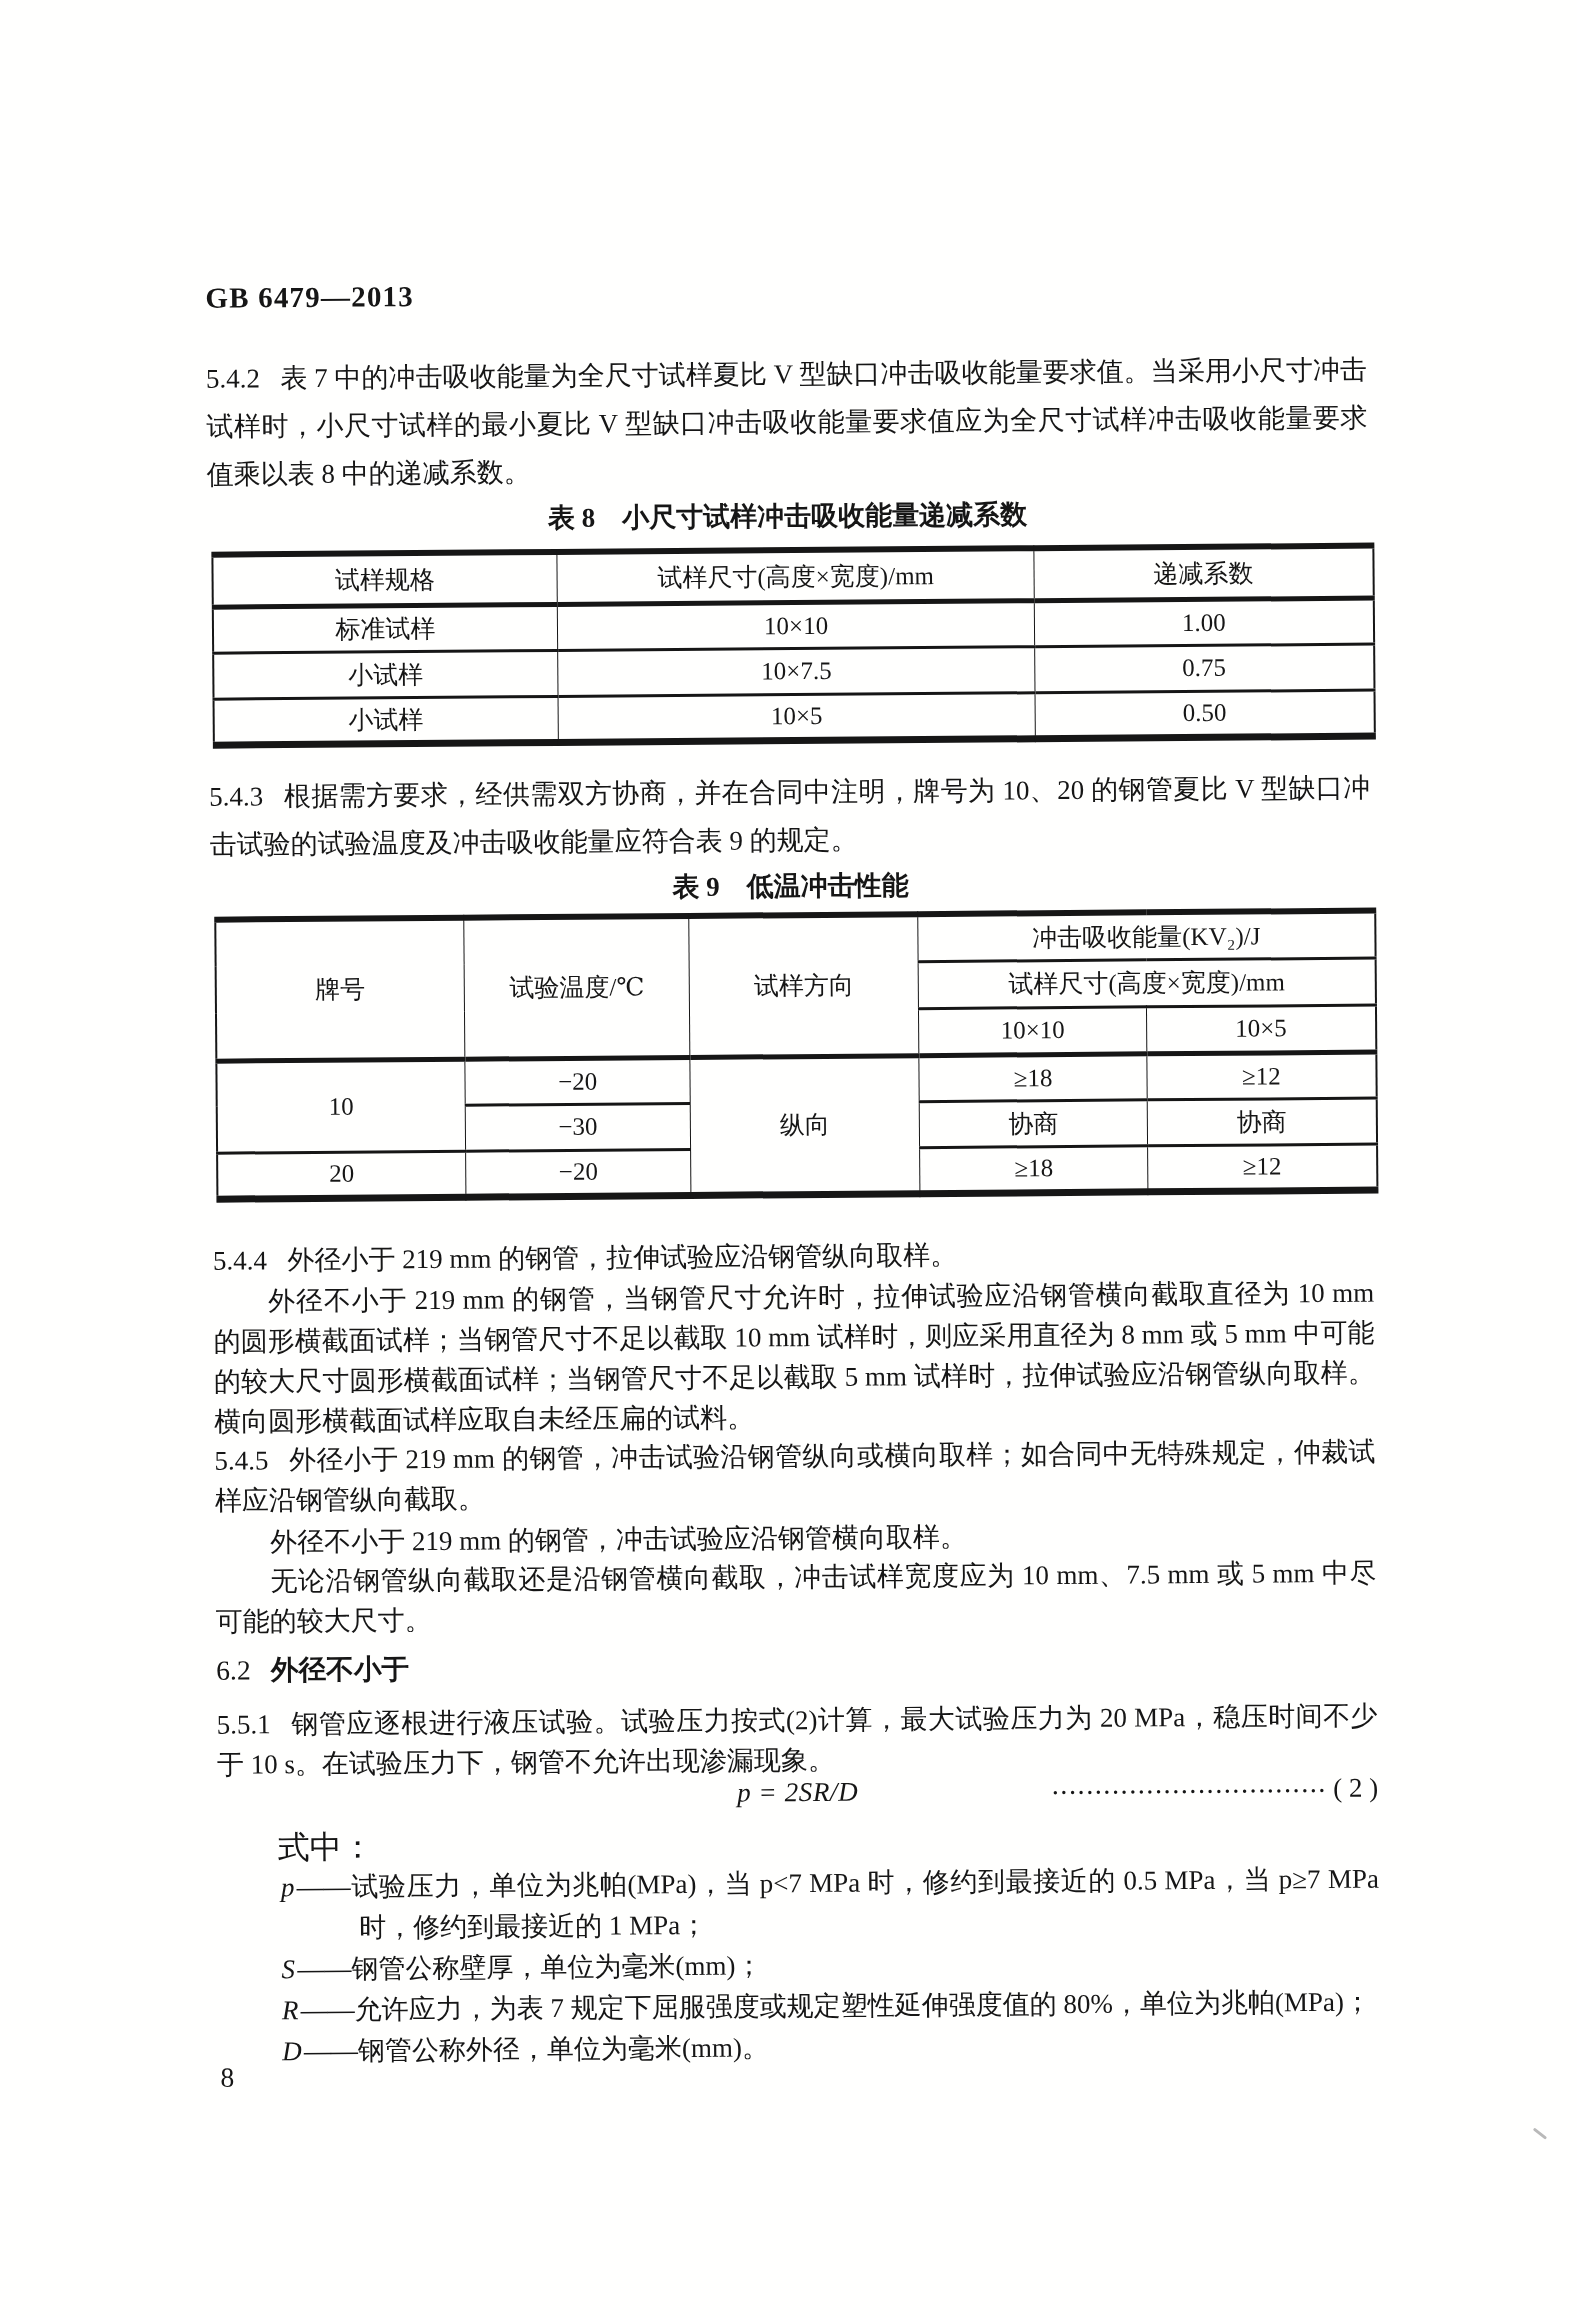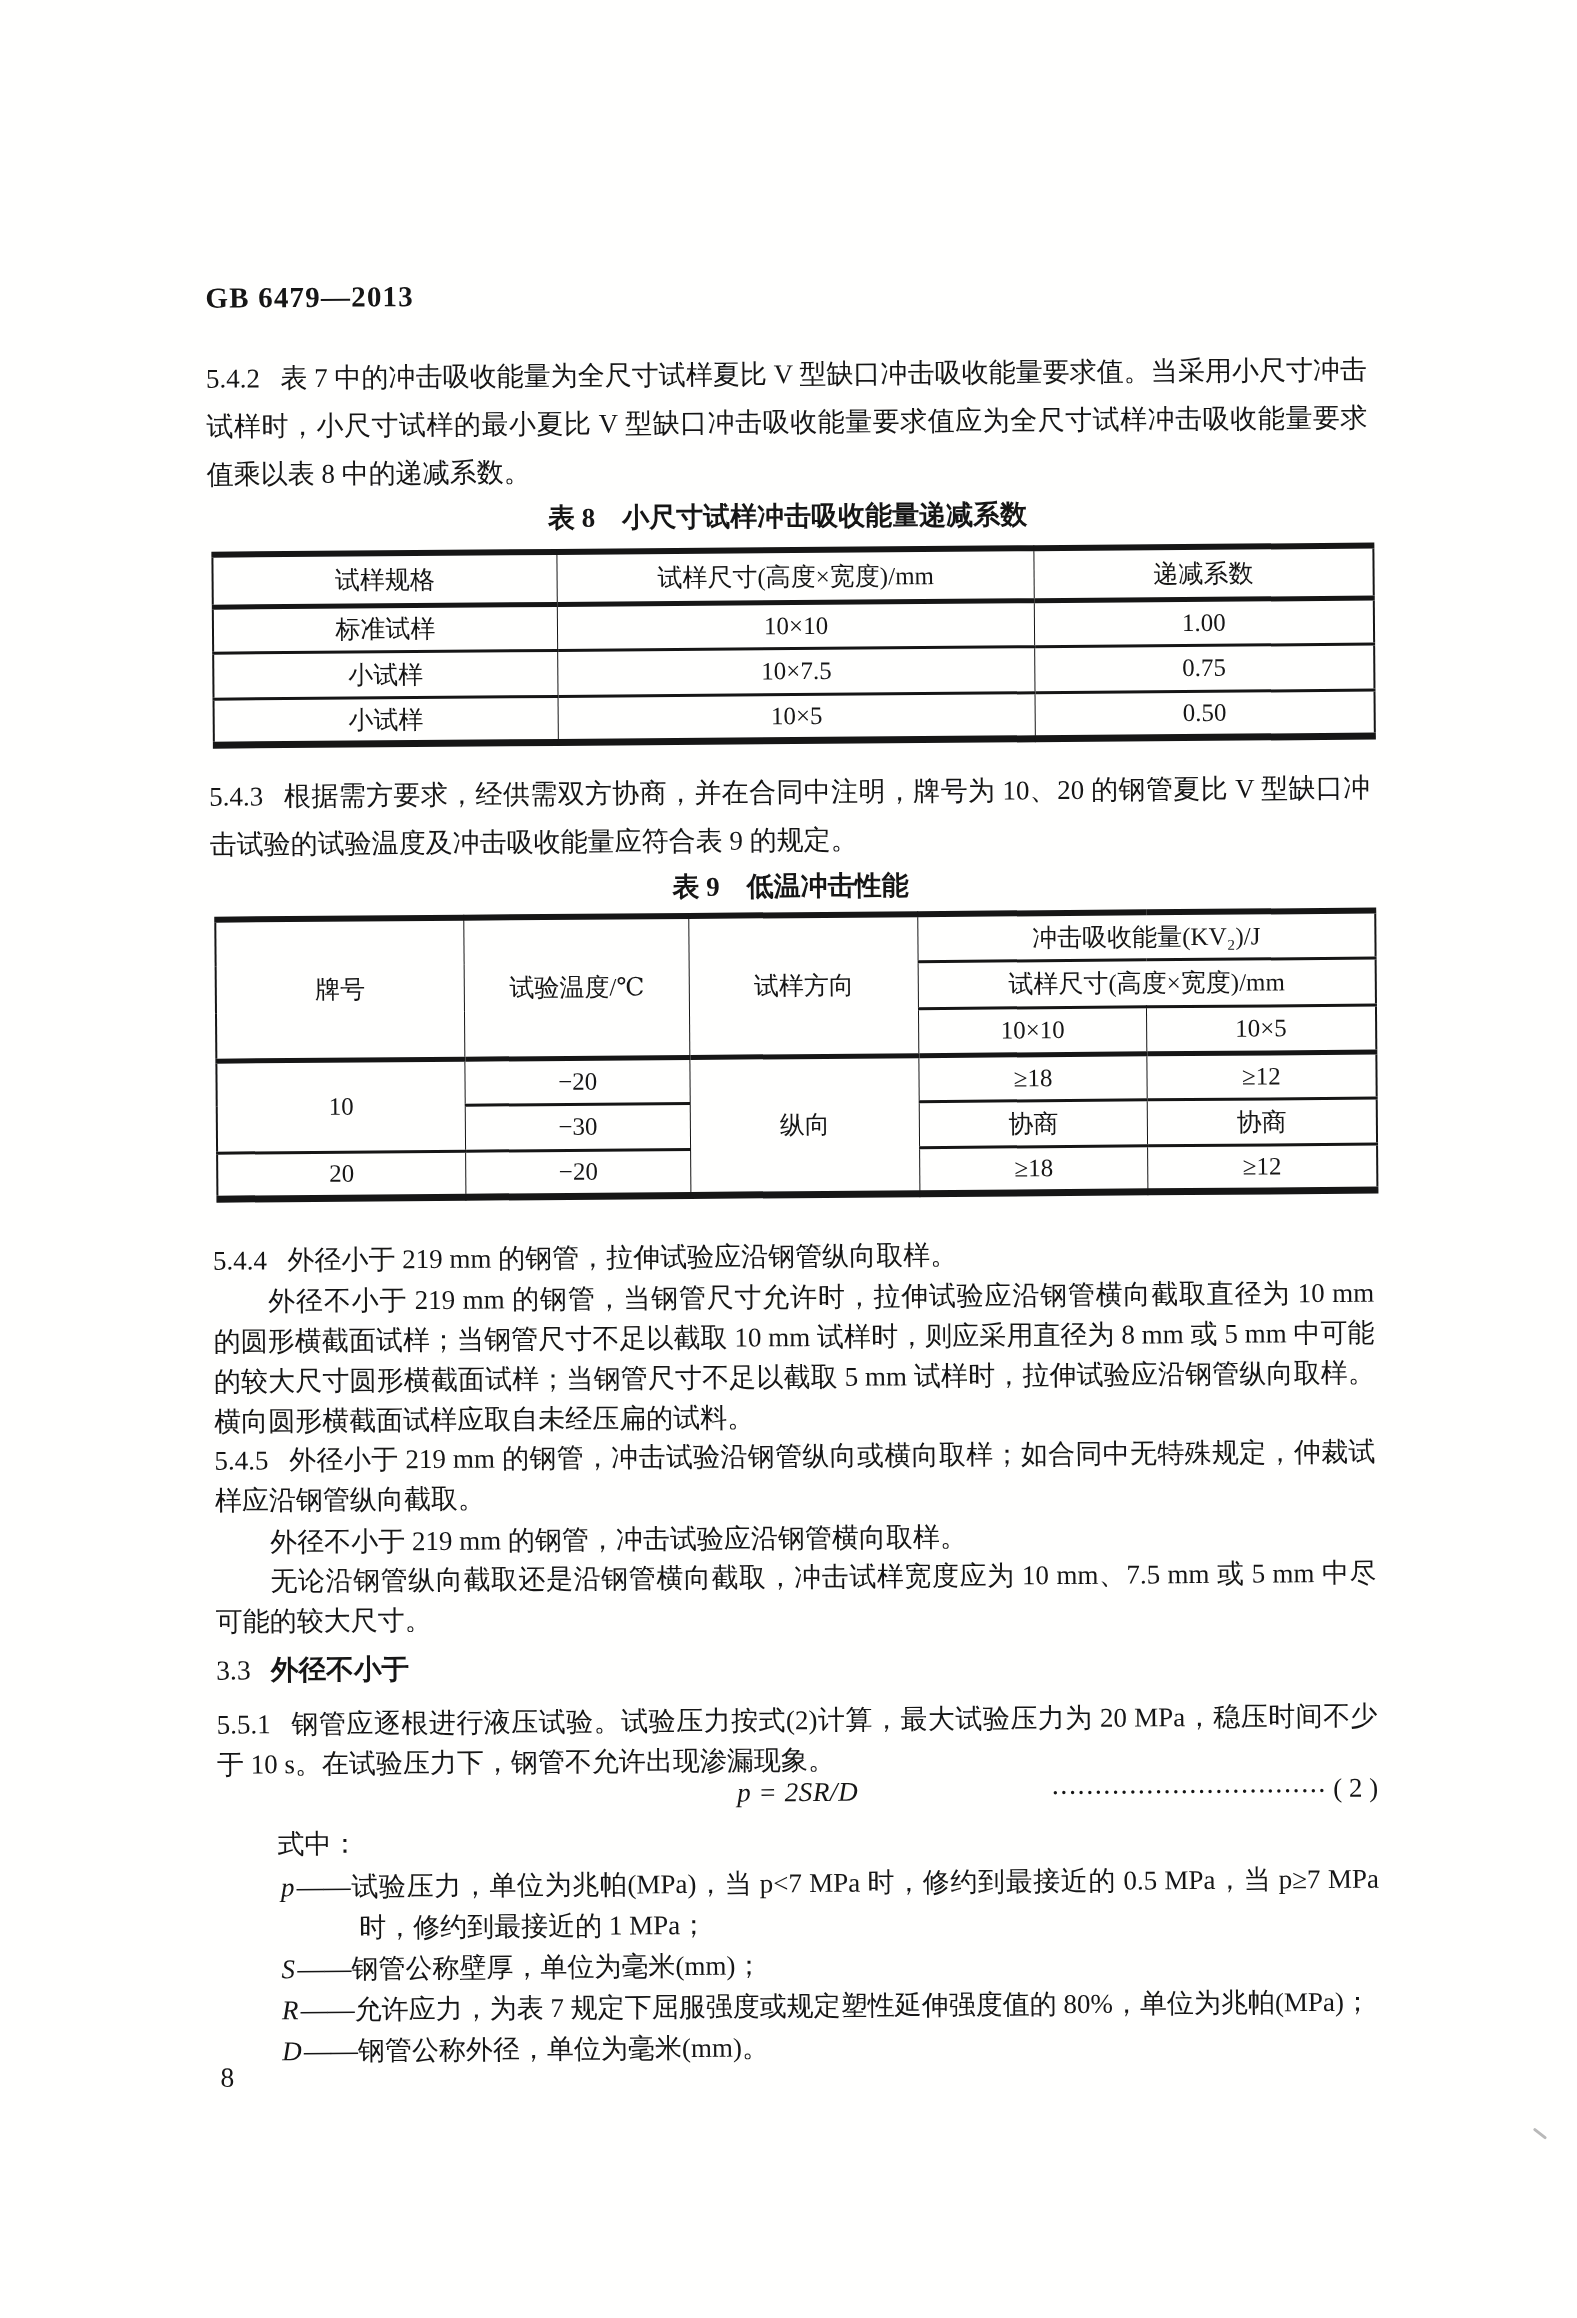--- a/index.html
+++ b/index.html
@@ -34,21 +34,21 @@
   .tbl8 tbody tr { height:46px; }
   .tbl9 thead tr { height:47px; }
   .tbl9 tbody tr { height:46px; }
 
   .formula-row { position:relative; height:42px; font-size:27px; }
   .expr { position:absolute; left:0; right:0; text-align:center;
     font-style:italic; letter-spacing:0.6px; }
   .leader { position:absolute; right:0; top:0; white-space:nowrap; }
   .dots { font-size:20.4px; letter-spacing:1.8px; font-weight:700; vertical-align:middle; }
   .eqnum { font-size:27px; margin-left:6px; }
-  .shizhong { font-size:27px; }
+  .shizhong { font-size:32px; }
   .def { font-size:27px; line-height:41px; padding-left:141px; text-indent:-78px;
     text-align:justify; }
   .term { font-style:italic; margin-right:2.4px; }
   .pagenum { font-size:27.6px; }
   .artifact { position:absolute; right:29px; top:2132px; width:15.6px; height:3px;
     background:#b9b9b9; transform:rotate(38deg); border-radius:1.8px; }
 </style>
 </head>
 <body>
 
@@ -149,21 +149,21 @@
     <div class="blk para lh66" style="top:1236px"><span class="num">5.4.4</span><span>外径小于 219 mm 的钢管，拉伸试验应沿钢管纵向取样。</span></div>
 
     <div class="blk para lh66 indent2" style="top:1277px">外径不小于 219 mm 的钢管，当钢管尺寸允许时，拉伸试验应沿钢管横向截取直径为 10 mm 的圆形横截面试样；当钢管尺寸不足以截取 10 mm 试样时，则应采用直径为 8 mm 或 5 mm 中可能的较大尺寸圆形横截面试样；当钢管尺寸不足以截取 5 mm 试样时，拉伸试验应沿钢管纵向取样。横向圆形横截面试样应取自未经压扁的试料。</div>
 
     <div class="blk para lh66" style="top:1436px"><span class="num">5.4.5</span><span>外径小于 219 mm 的钢管，冲击试验沿钢管纵向或横向取样；如合同中无特殊规定，仲裁试样应沿钢管纵向截取。</span></div>
 
     <div class="blk para lh66 indent2" style="top:1518px">外径不小于 219 mm 的钢管，冲击试验应沿钢管横向取样。</div>
 
     <div class="blk para lh66 indent2" style="top:1557px">无论沿钢管纵向截取还是沿钢管横向截取，冲击试样宽度应为 10 mm、7.5 mm 或 5 mm 中尽可能的较大尺寸。</div>
 
-    <div class="blk h2title" style="top:1647px"><span class="num">3.3</span><span>外径不小于</span></div>
+    <div class="blk h2title" style="top:1647px"><span class="num">6.2</span><span>外径不小于</span></div>
 
     <div class="blk para lh66" style="top:1700px"><span class="num">5.5.1</span><span>钢管应逐根进行液压试验。试验压力按式(2)计算，最大试验压力为 20 MPa，稳压时间不少于 10 s。在试验压力下，钢管不允许出现渗漏现象。</span></div>
 
     <div class="blk formula-row" style="top:1777px">
       <span class="expr">p = 2SR/D</span>
       <span class="leader"><span class="dots">································</span><span class="eqnum">( 2 )</span></span>
     </div>
 
     <div class="blk shizhong" style="top:1822px; left:60px; width:auto">式中：</div>
 

